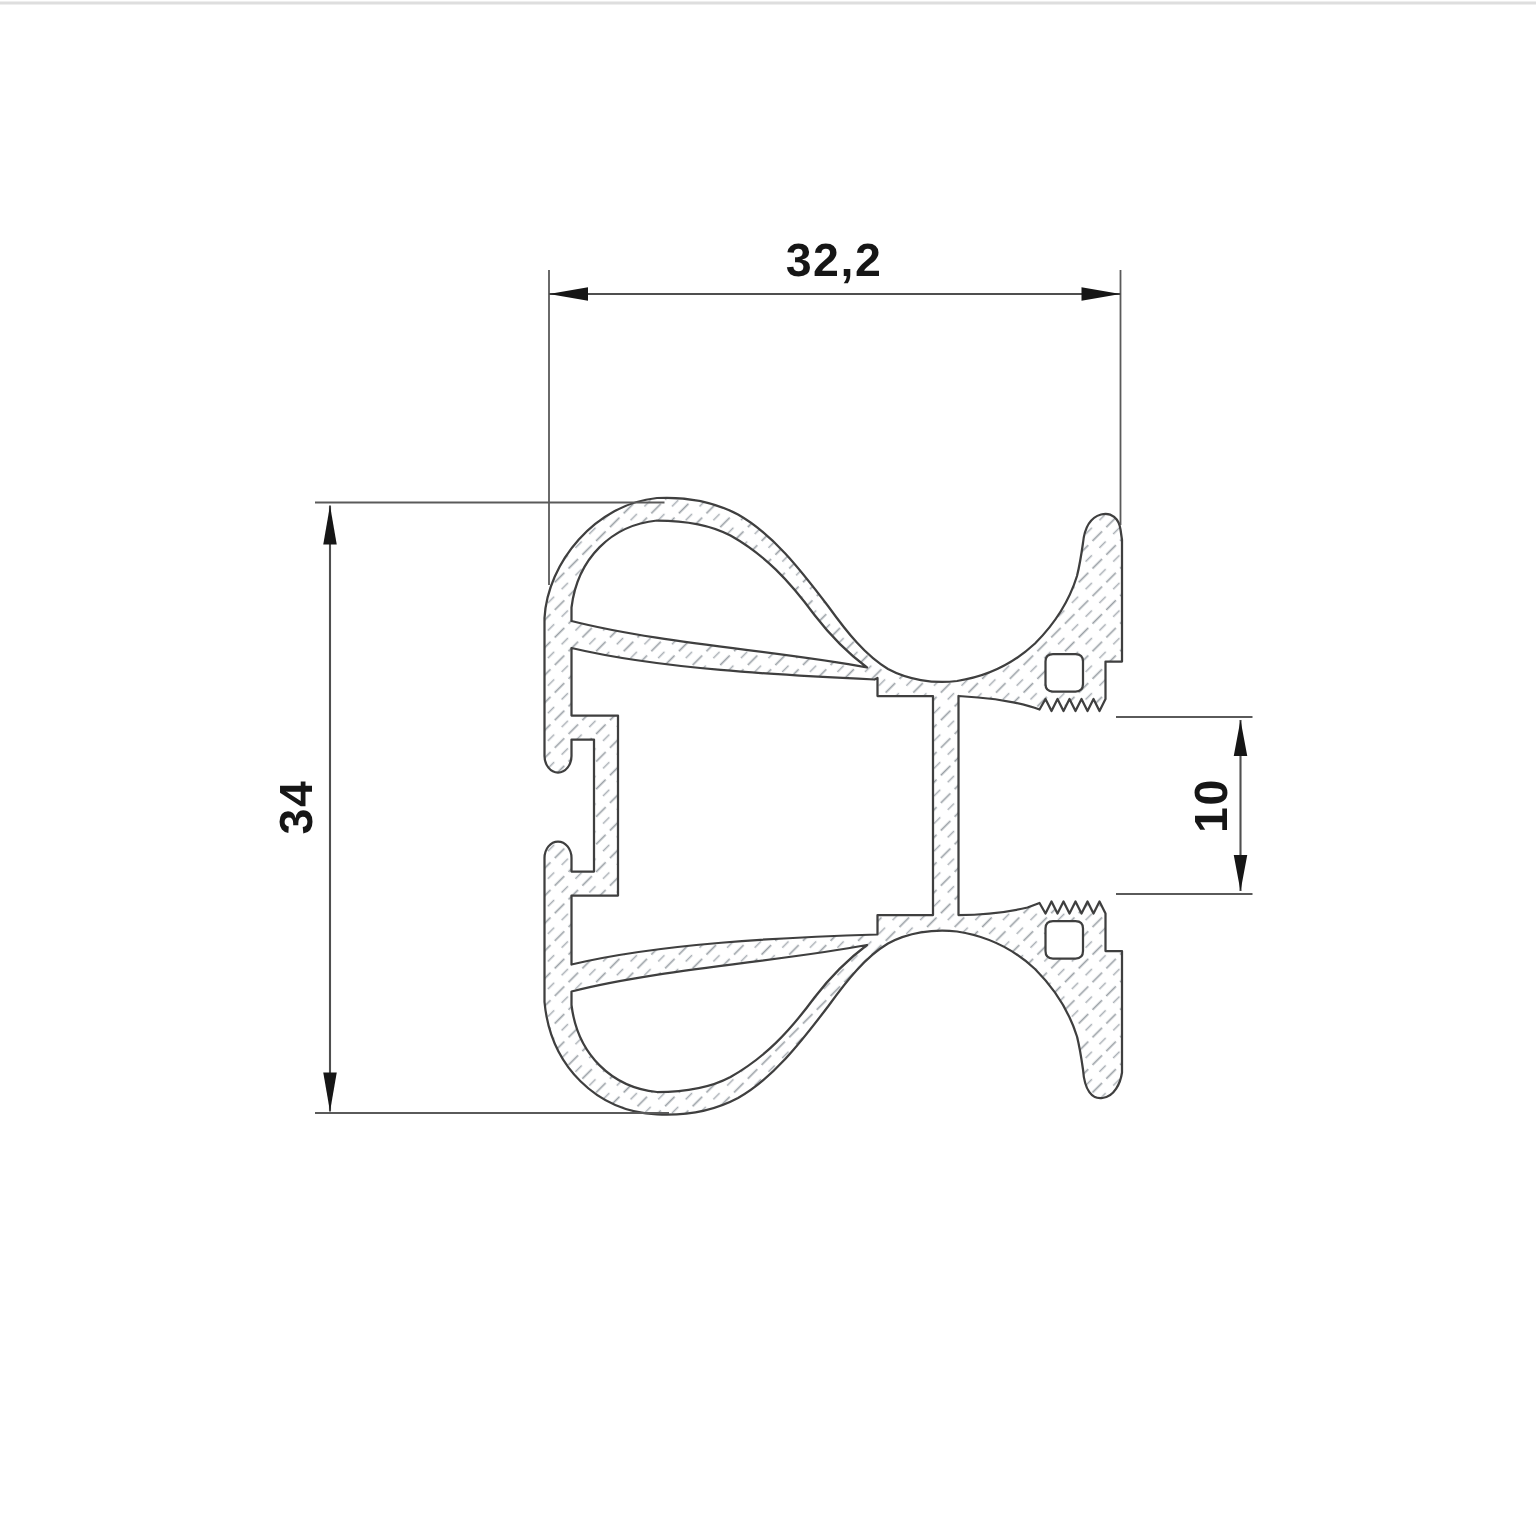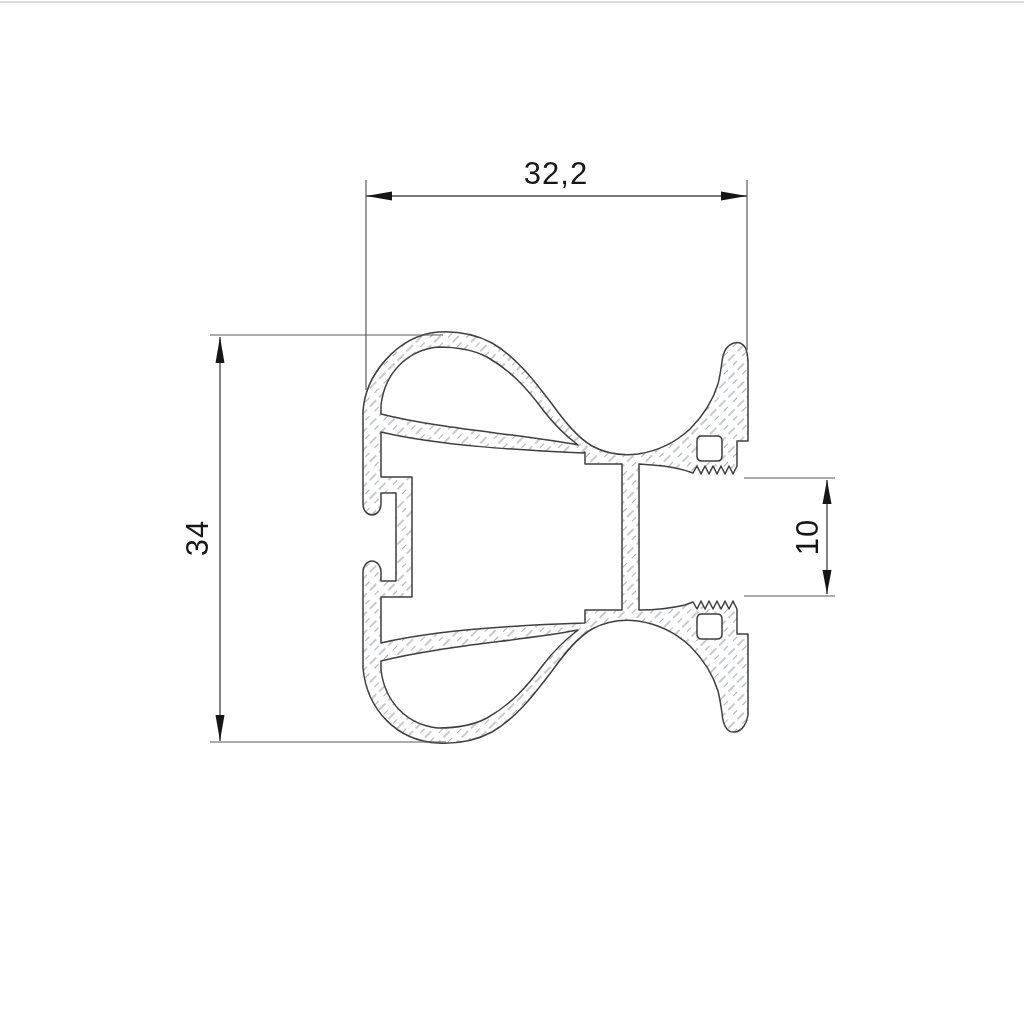--- a/index.html
+++ b/index.html
@@ -2,20 +2,21 @@
 <html><head>
 <meta charset="utf-8">
 <style>
   html,body{margin:0;padding:0;background:#ffffff;}
   .canvas{
     position:relative;
     width:1024px;height:1024px;
     background:#a21caf;
     overflow:hidden;
     font-family:"Liberation Sans", sans-serif;
+    font-weight:bold;
   }
   .canvas svg{position:absolute;left:0;top:0;}
   .dim-text{
     font-family:"Liberation Sans", sans-serif;
     font-size:31px;
     fill:#161616;
     letter-spacing:1px;
   }
   .outline{
     stroke:#3f3f3f;

